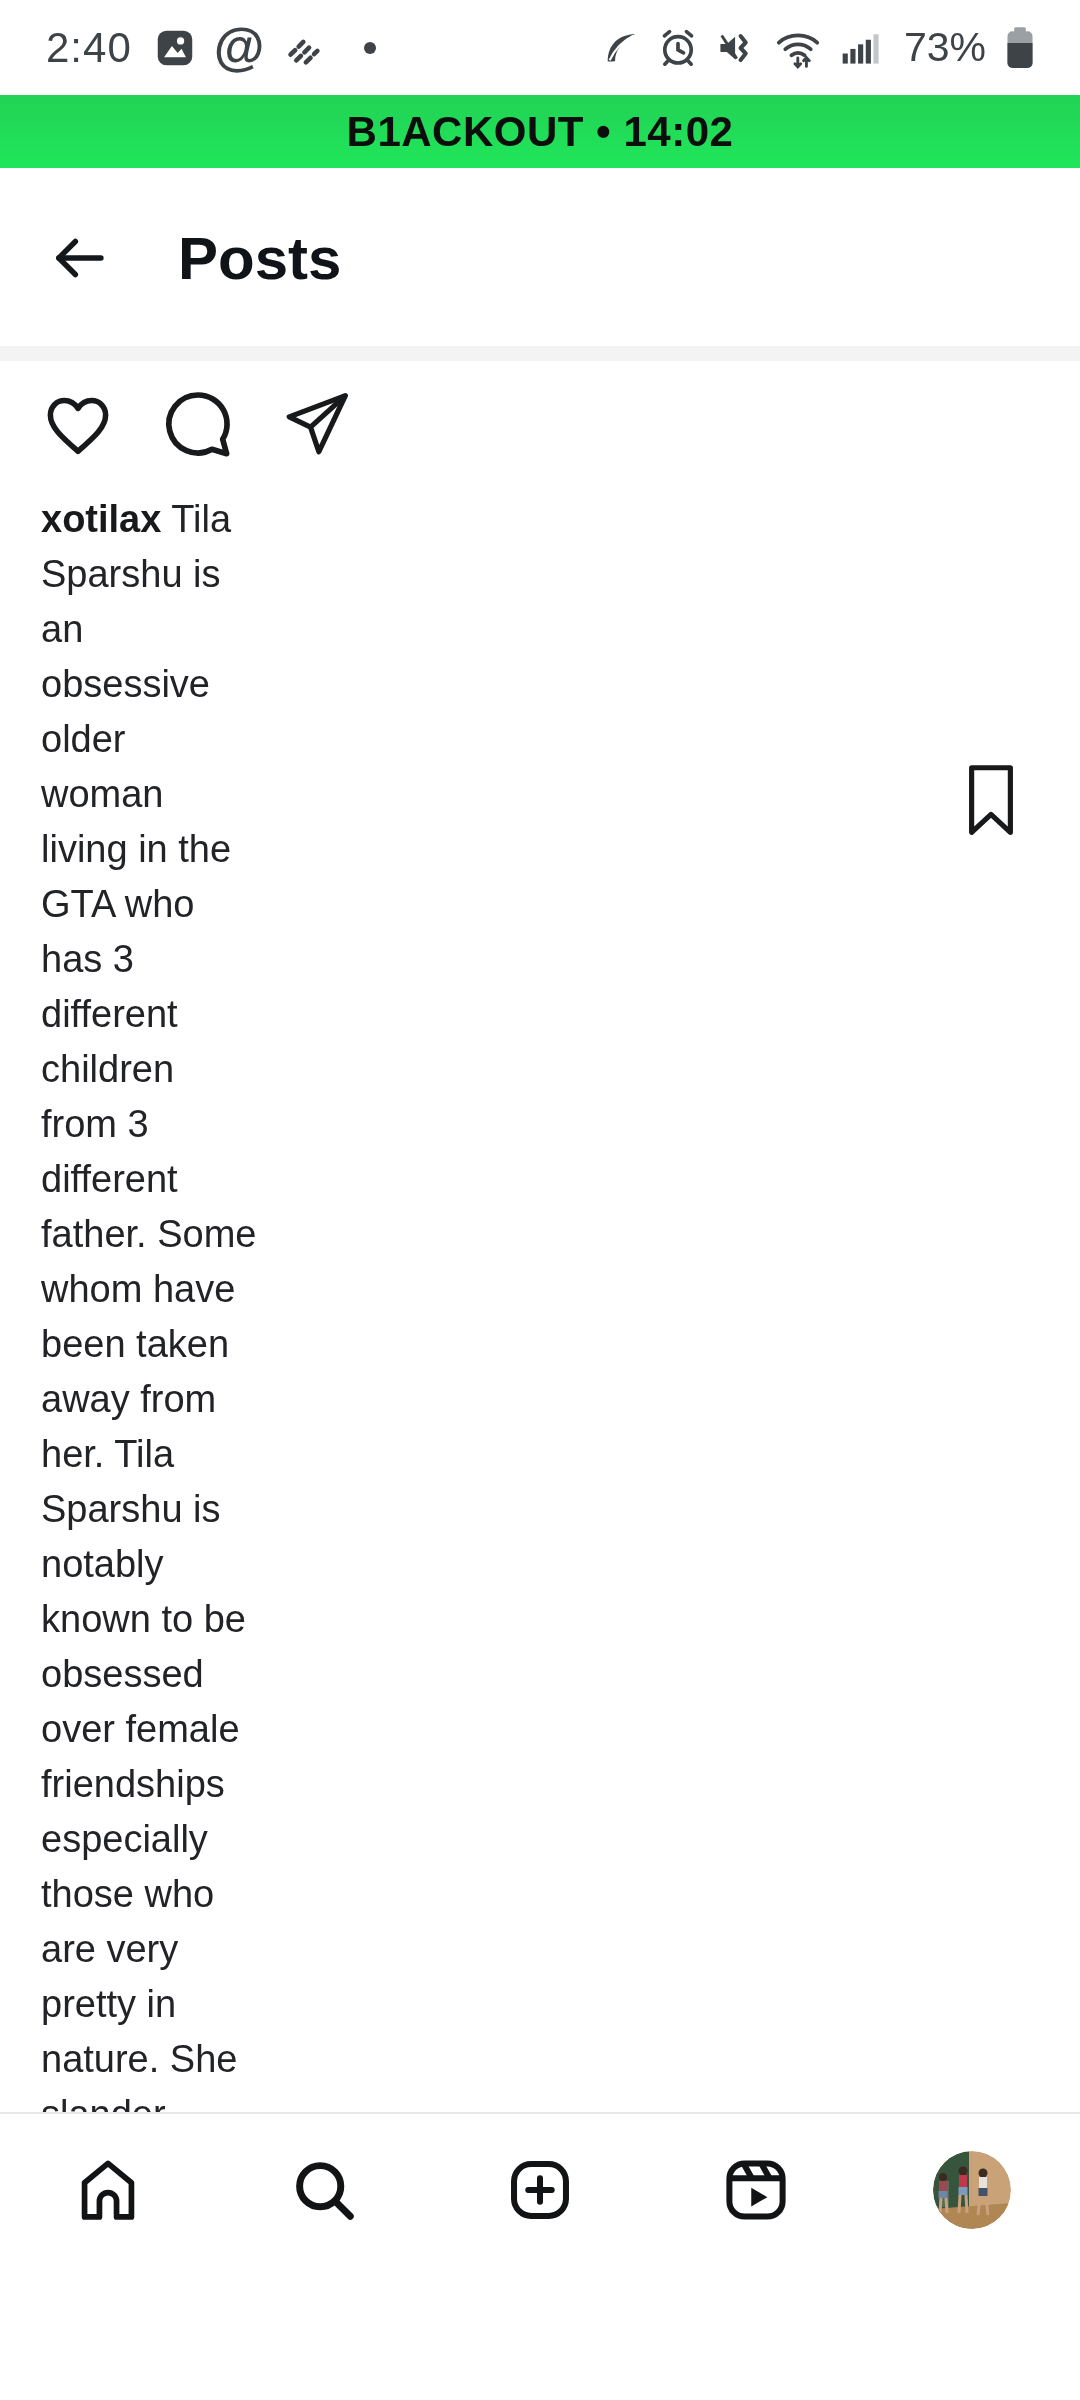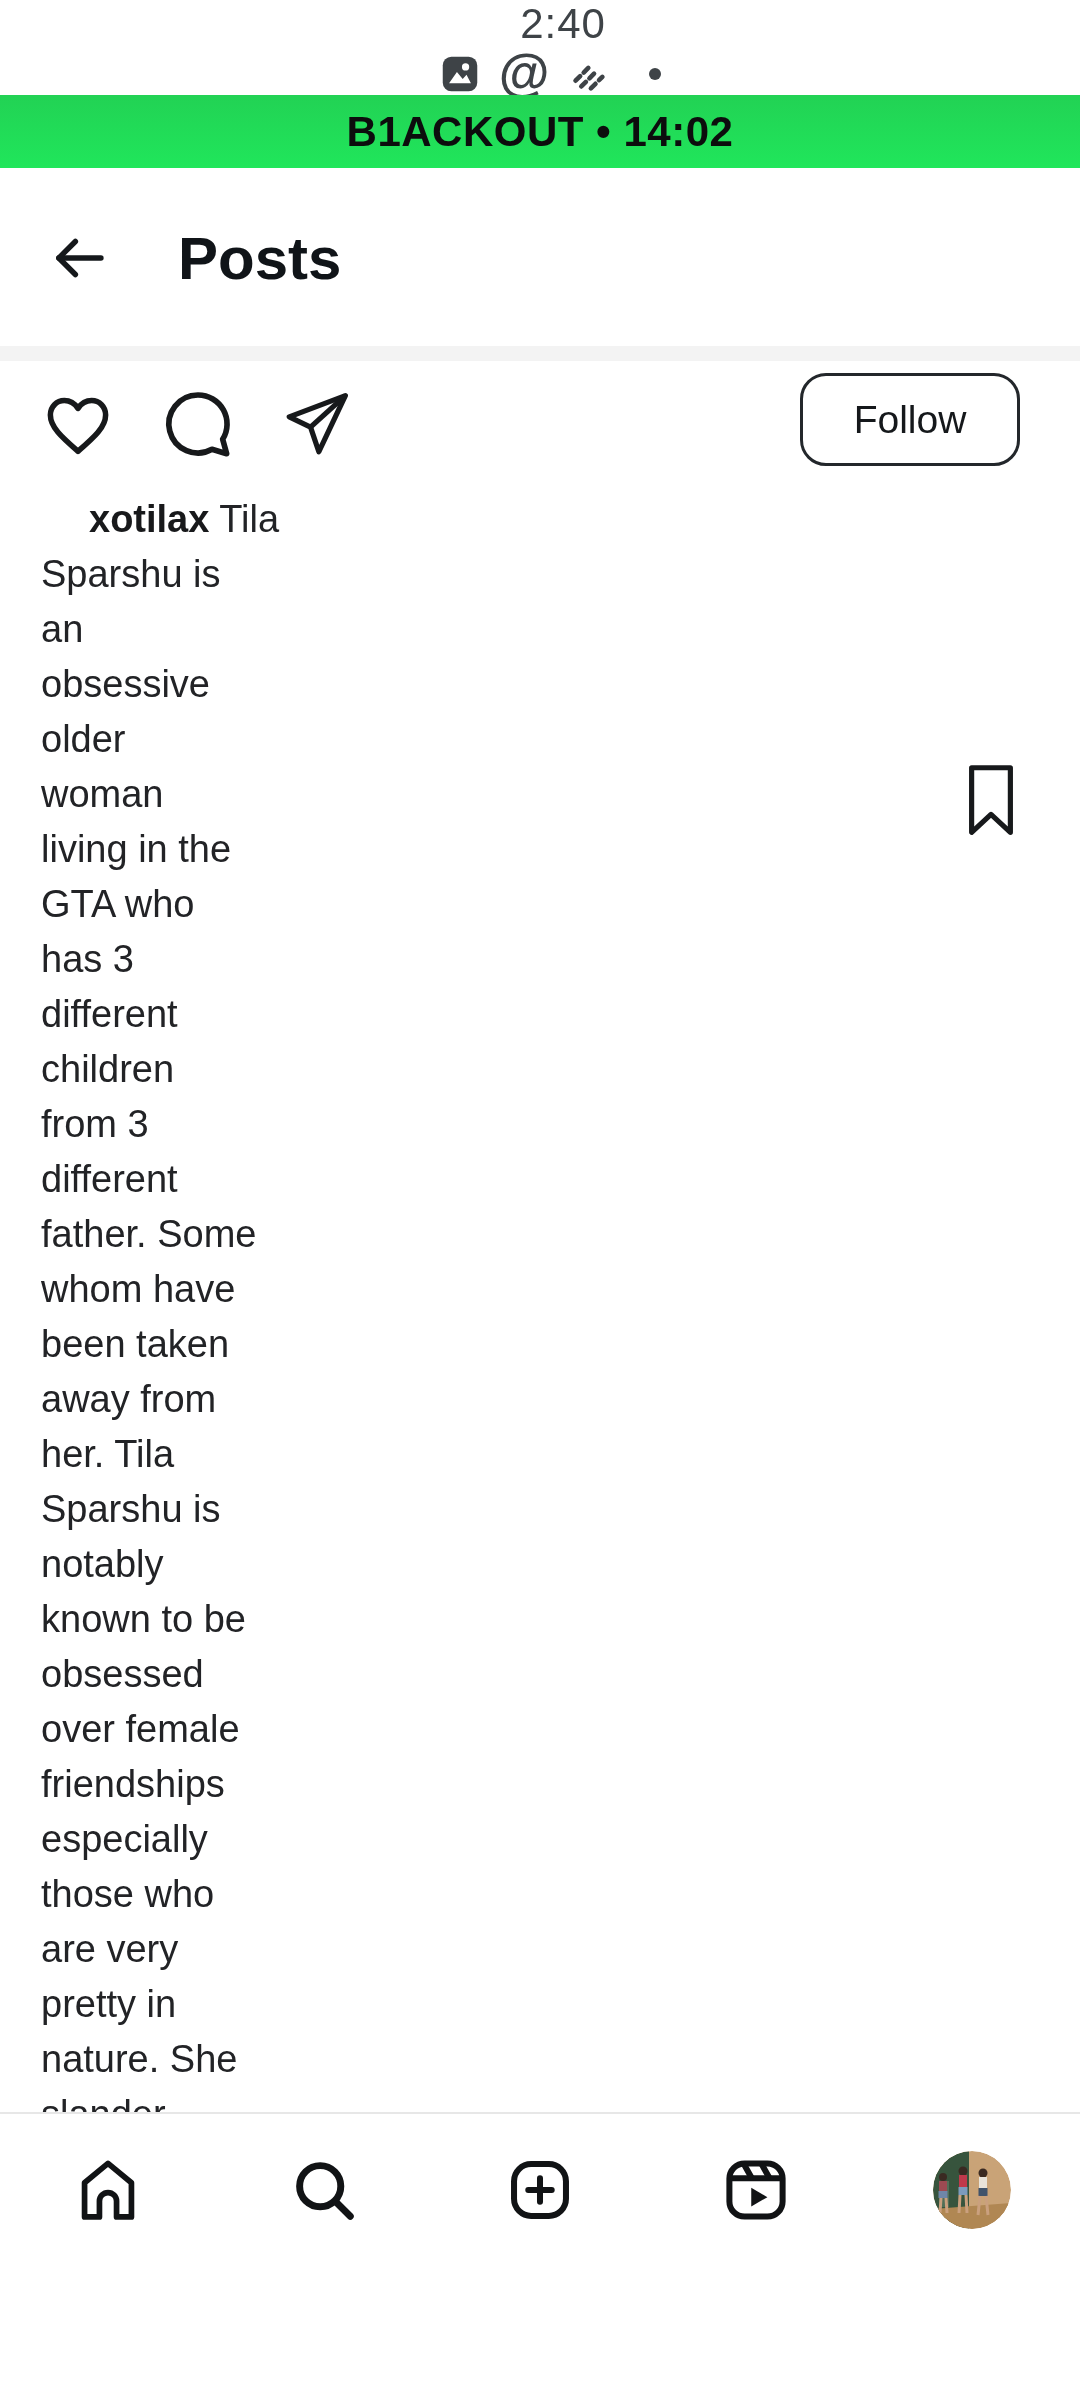--- a/index.html
+++ b/index.html
@@ -4,21 +4,21 @@
 <style>
   html,body{margin:0;padding:0;}
   body{
     width:1080px;height:2400px;position:relative;background:#ffffff;
     font-family:"Liberation Sans","DejaVu Sans",sans-serif;color:#1c1c1c;
     overflow:hidden;
   }
   .abs{position:absolute;}
   
   .status-bar{left:0;top:0;width:1080px;height:95px;background:#fff;
-    display:flex;align-items:center;color:#3e4347;flex-direction:column;}
+    display:flex;align-items:center;color:#3e4347;}
   .sb-time{font-size:42px;margin-left:46px;letter-spacing:1px;}
   .sb-left-icons{display:flex;align-items:center;gap:16px;margin-left:20px;}
   .sb-right{margin-left:auto;display:flex;align-items:center;gap:14px;margin-right:40px;justify-content:center;}
   .sb-batt-text{font-size:41px;color:#3e4347;margin-left:6px;}
   .at-glyph{font-size:52px;font-weight:bold;line-height:1;color:#3e4347;transform:translateY(-2px);}
   
   .banner{left:0;top:95px;width:1080px;height:73px;
     background:linear-gradient(#22d254,#20e65b);
     display:flex;align-items:center;justify-content:center;}
   .banner-text{font-size:42px;font-weight:bold;color:#0c0d0d;letter-spacing:.5px;}
@@ -35,21 +35,21 @@
   
   .actions{left:0;top:378px;width:1080px;height:92px;display:flex;align-items:center;}
   .actions .act{display:flex;align-items:center;justify-content:center;}
   .act-heart{margin-left:38px;}
   .act-comment{margin-left:40px;}
   .act-share{margin-left:42px;}
   .act-save{position:absolute;left:960px;top:380px;}
   
   .caption{left:41px;top:492px;width:460px;height:1620px;overflow:hidden;
     font-size:38px;line-height:55px;color:#222326;}
-  .caption .uname{font-weight:bold;color:#18191b;margin-left:48px;}
+  .caption .uname{font-weight:bold;color:#18191b;}
   .caption .cap-text{white-space:pre-line;}
   
   .bottom-nav{left:0;top:2112px;width:1080px;height:152px;background:#fff;
     border-top:2px solid #e7e7e7;display:flex;align-items:center;justify-content:space-around;}
   .bn-item{width:120px;height:120px;display:flex;align-items:center;justify-content:center;}
   .avatar{width:78px;height:78px;border-radius:50%;overflow:hidden;display:block;}
   
   .android-nav{left:0;top:2264px;width:1080px;height:136px;background:#fff;}
   svg{display:block;}
 </style>
@@ -140,21 +140,20 @@
 <div class="abs header">
   <span class="back-btn">
     <span>
       <svg width="62" height="62" viewBox="0 0 24 24" fill="none" stroke="#15181b" stroke-width="2.1" stroke-linecap="round" stroke-linejoin="round">
         <path d="M20.5 12 H4.2"></path>
           <path d="M10.6 5.6 L4.2 12 L10.6 18.4"></path>
       </svg>
     </span>
   </span>
   <span class="page-title">Posts</span>
-  <button class="follow-btn">Follow</button>
 </div>
 <div class="abs hdr-divider"></div>
 
 <div class="abs actions">
   <span class="act act-heart">
     <span>
       <svg width="80" height="78" viewBox="0 0 24 24" fill="none" stroke="#17191b" stroke-width="1.7" stroke-linejoin="round">
         <path d="M12 20.4 C 7.1 16.1 3.5 13 3.5 9.2 C 3.5 6.7 5.4 4.8 7.8 4.8 C 9.5 4.8 11 5.7 12 7.2 C 13 5.7 14.5 4.8 16.2 4.8 C 18.6 4.8 20.5 6.7 20.5 9.2 C 20.5 13 16.9 16.1 12 20.4 Z"></path>
       </svg>
     </span>

